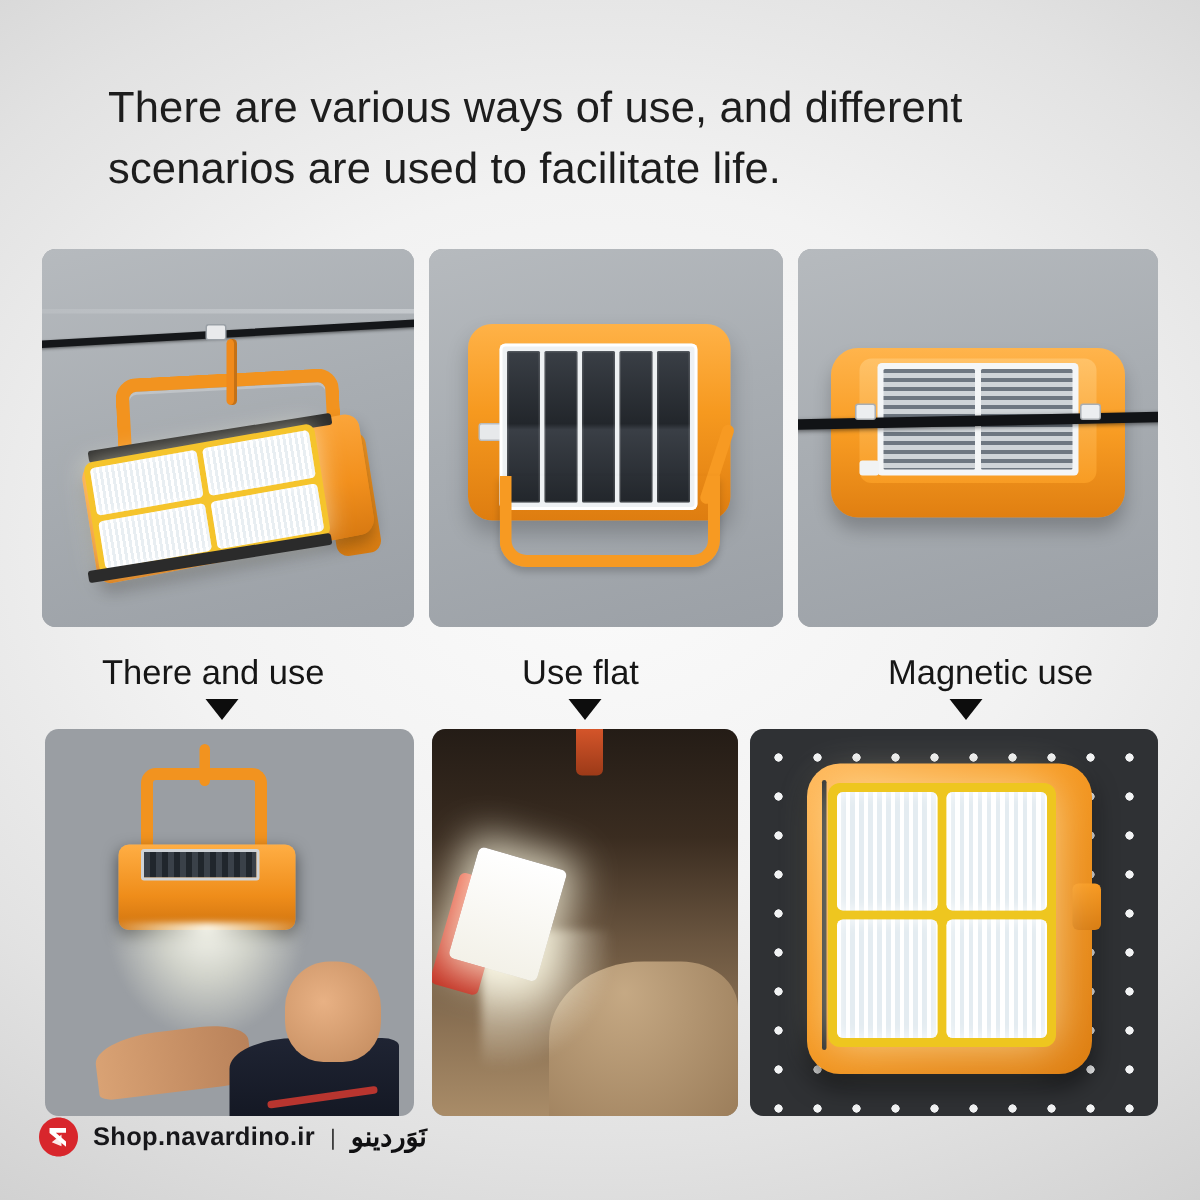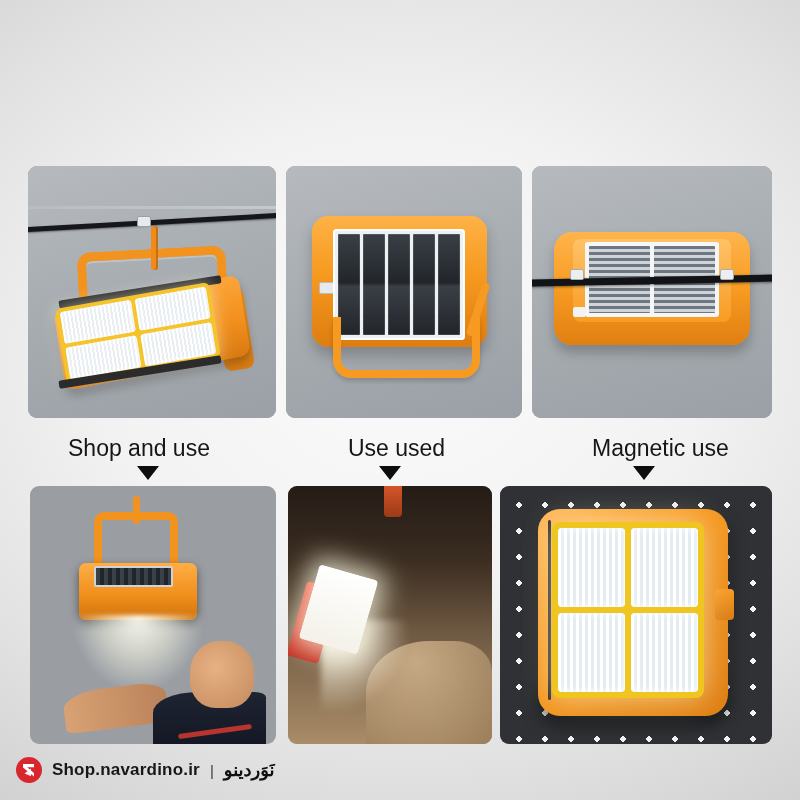--- a/index.html
+++ b/index.html
@@ -276,25 +276,25 @@
     position: absolute;
     width: 0; height: 0;
     border-left: 11px solid transparent;
     border-right: 11px solid transparent;
     border-top: 14px solid #0d0d0d;
   }
 
   
   .footer {
     position: absolute;
-    left: 0; bottom: 4px;
+    left: 0; bottom: 16px;
     width: 100%; height: 52px;
     display: flex;
     align-items: center;
-    padding-left: 14px;
+    padding-left: 24px;
     gap: 8px;
   }
   .logo-mark {
     width: 30px; height: 30px;
     position: relative;
     flex: 0 0 auto;
   }
   .logo-mark svg { display:block; }
   .footer-text {
     font-size: 17px;
@@ -312,20 +312,21 @@
     font-weight: bold;
     color: #101012;
     direction: rtl;
   }
 </style>
 </head>
 <body>
 
 <div id="page">
 
+  <div class="headline">There are various ways of use, and different scenarios are used to facilitate life.</div>
 
   <div class="photo" style="left:28px; top:166px; width:248px; height:252px;">
     <div class="ph-inner studio">
       <div class="p1-wallline"></div>
       <div class="p1-cable"></div>
       <div class="p1-clip"></div>
       <div class="p1-hook"></div>
       <div class="p1-bail"></div>
       <div class="p1-sidearm"></div>
       <div class="p1-body"></div>
@@ -364,24 +365,24 @@
         <i></i>
         <i></i>
       </div>
       <div class="p3-tabL"></div>
       <div class="p3-tabR"></div>
       <div class="p3-badge"></div>
       <div class="p3-bar"></div>
     </div>
   </div>
 
-  <div class="caption" style="left:68px; top:435px;">Shop and use</div>
+  <div class="caption" style="left:68px; top:435px;">There and use</div>
   <div class="arrow" style="left:137px; top:466px;"></div>
 
-  <div class="caption" style="left:348px; top:435px;">Use used</div>
+  <div class="caption" style="left:348px; top:435px;">Use flat</div>
   <div class="arrow" style="left:379px; top:466px;"></div>
 
   <div class="caption" style="left:592px; top:435px;">Magnetic use</div>
   <div class="arrow" style="left:633px; top:466px;"></div>
 
   <div class="photo" style="left:30px; top:486px; width:246px; height:258px;">
     <div class="ph-inner p4-bg">
       <div class="p4-hook"></div>
       <div class="p4-lamp-bail"></div>
       <div class="p4-body"></div>

